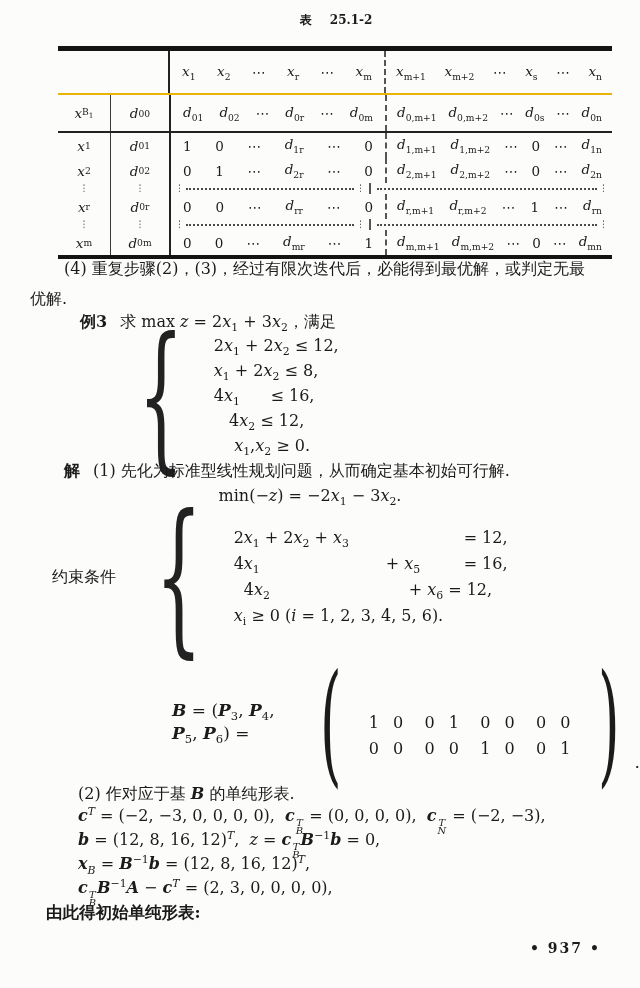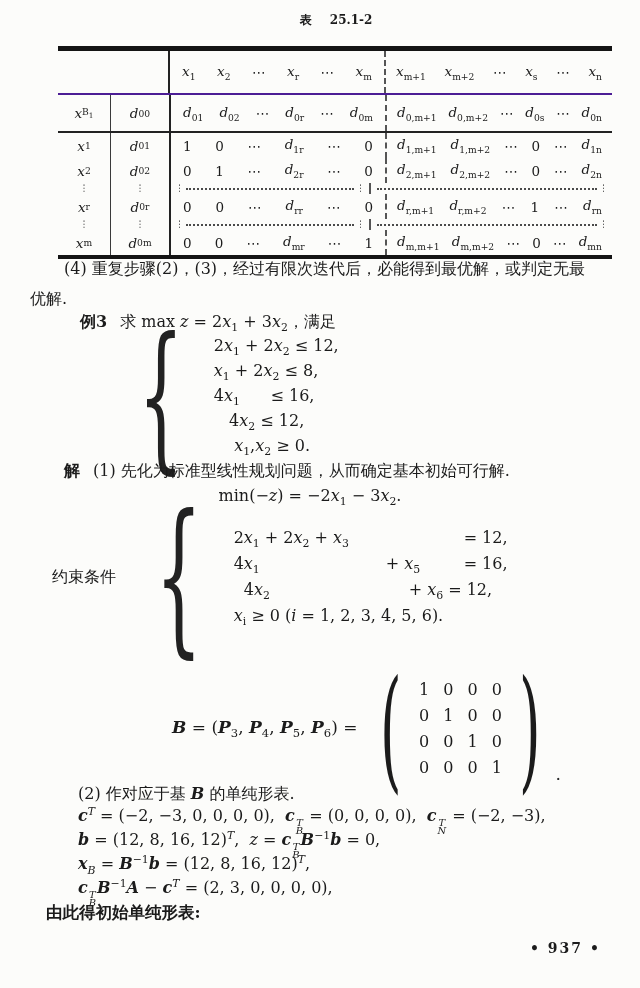--- a/index.html
+++ b/index.html
@@ -11,21 +11,21 @@
   sub sub{font-size:80%;}
   .ss{display:inline-flex;flex-direction:column;align-items:center;vertical-align:-0.45em;line-height:0.78;font-size:62%;margin:0 1px;}
   .ss span{display:block;}
 
   
   .caption{position:absolute;top:12px;left:16px;width:100%;text-align:center;font-size:12px;font-weight:700;word-spacing:14px;}
 
   
   .lptable{position:absolute;left:58px;top:46px;width:554px;border-top:5px solid #141414;border-bottom:4px solid #141414;font-size:13.5px;}
   .trow{display:flex;align-items:center;}
-  .h1{height:42px;border-bottom:2px solid #4c1d95;justify-content:space-between;}
+  .h1{height:42px;border-bottom:2px solid #eab308;justify-content:space-between;}
   .h2{height:36px;border-bottom:2px solid #222;}
   .br{height:25px;}
   .dotr{height:11px;}
   .c12{width:110px;align-self:stretch;}
   .c1{width:52px;display:flex;justify-content:center;align-items:center;align-self:stretch;}
   .c2{width:58px;display:flex;justify-content:center;align-items:center;border-left:1px solid #3a3a3a;align-self:stretch;}
   .b1{width:190px;border-left:2px solid #222;align-self:stretch;}
   .b2{flex:1;border-left:2px dashed #555;align-self:stretch;}
   .cells{display:flex;justify-content:space-between;align-items:center;padding:0 12px;}
   .b2.cells{padding:0 10px;}
@@ -58,21 +58,21 @@
   .sline{position:relative;height:26px;line-height:26px;font-size:16px;width:330px;}
   .eqr{position:absolute;left:230px;}
   .px4{position:absolute;left:131px;}
   .px5{position:absolute;left:152px;}
   .px6{position:absolute;left:175px;}
 
   
   .matrixeq{position:absolute;left:172px;top:670px;display:flex;align-items:center;font-size:17px;}
   .mlhs{margin-right:8px;}
   .paren{display:inline-block;font-size:132px;line-height:106px;transform:scaleX(0.42);font-weight:400;}
-  .mrows{display:flex;flex-direction:column;justify-content:center;margin:7px 2px;}
+  .mrows{display:flex;justify-content:center;margin:7px 2px;}
   .mrow{height:26px;line-height:26px;text-align:center;word-spacing:9px;font-size:16px;}
   .mperiod{align-self:flex-end;margin-bottom:4px;}
 
   
   .eqs{position:absolute;left:78px;top:800px;}
   .eqline{height:24px;line-height:24px;font-size:16px;}
 </style>
 </head>
 <body>
 

